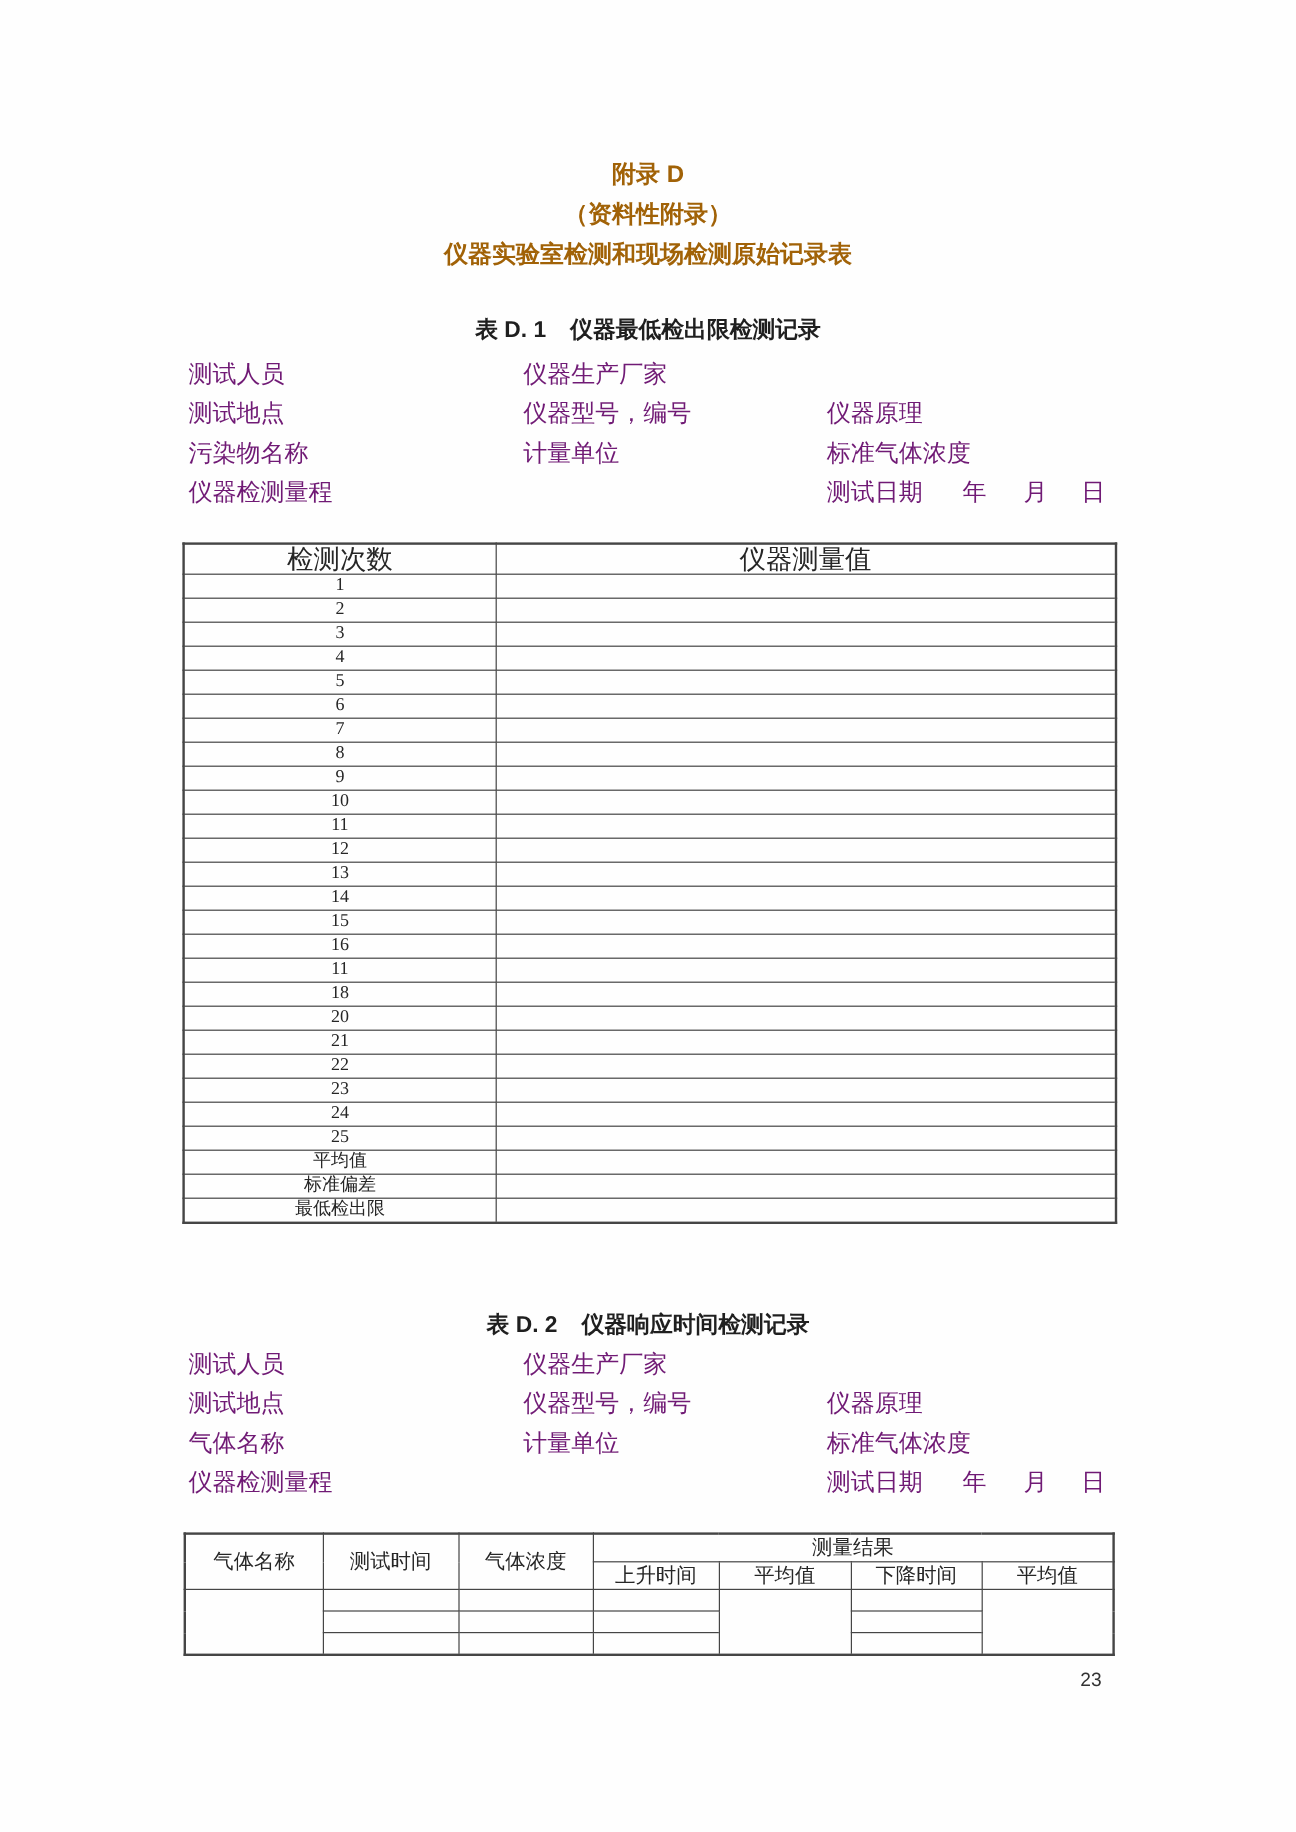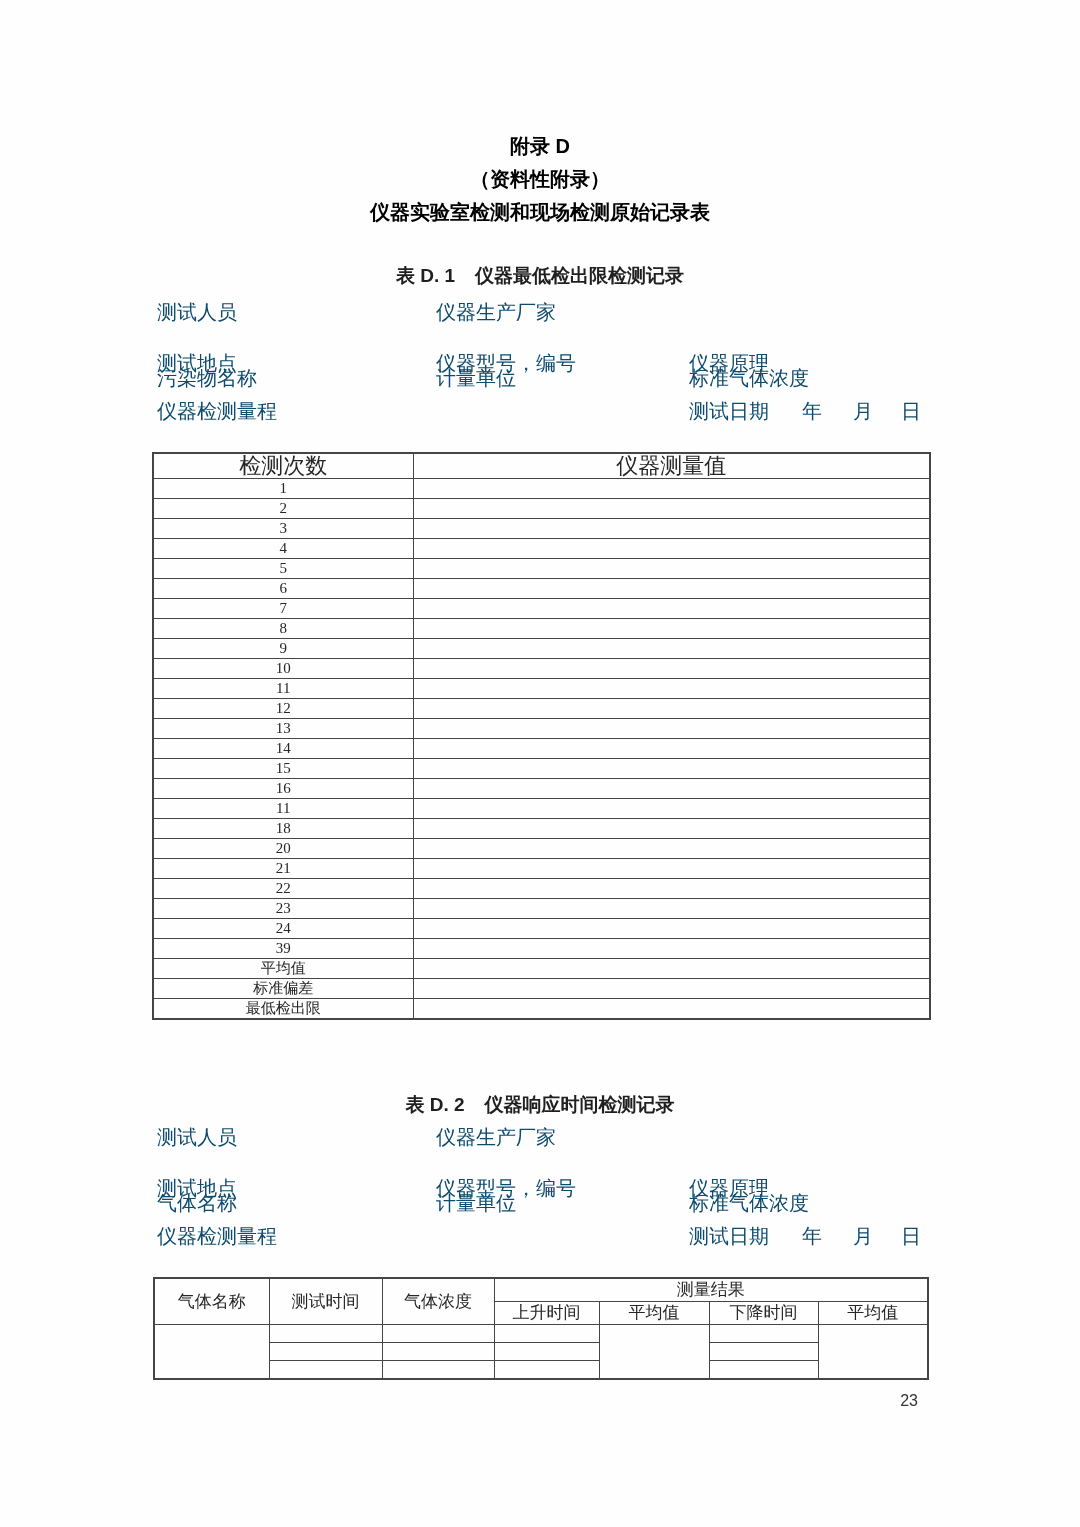--- a/index.html
+++ b/index.html
@@ -15,21 +15,21 @@
   }
   
   .heading {
     position: absolute;
     left: 0; width: 100%;
     text-align: center;
     font-family: "Liberation Sans", sans-serif;
     font-weight: bold;
     font-size: 20px;
     line-height: 26px;
-    color: #000000;
+    color: #a16207;
   }
   .h-appendix   { top: 133px; }
   .h-type       { top: 166px; }
   .h-main       { top: 199px; }
   .table-title  {
     position: absolute;
     left: 0; width: 100%;
     text-align: center;
     font-family: "Liberation Sans", sans-serif;
     font-weight: bold;
@@ -39,30 +39,30 @@
   }
   .tt-d1 { top: 263px; }
   .tt-d2 { top: 1092px; }
   .table-title .tt-text { margin-left: 20px; }
   
   .form { position: absolute; left: 0; width: 100%; }
   .form-d1 { top: 299px; height: 132px; }
   .form-d2 { top: 1124px; height: 132px; }
   .frow { position: absolute; left: 0; width: 100%; height: 26px; }
   .frow-1 { top: 0; }
-  .frow-2 { top: 51px; }
+  .frow-2 { top: 33px; }
   .frow-3 { top: 66px; }
   .frow-4 { top: 99px; }
   .frow span {
     position: absolute;
     top: 0;
     font-size: 20px;
     line-height: 26px;
     white-space: nowrap;
-    color: #0c4a6e;
+    color: #701a75;
   }
   .fc1 { left: 157px; }
   .fc2 { left: 436px; }
   .fc3 { left: 689px; }
   .f-year  { left: 802px; }
   .f-month { left: 853px; }
   .f-day   { left: 901px; }
   
   table {
     position: absolute;
@@ -229,21 +229,21 @@
         </tr>
         <tr>
           <td>23</td>
           <td></td>
         </tr>
         <tr>
           <td>24</td>
           <td></td>
         </tr>
         <tr>
-          <td>39</td>
+          <td>25</td>
           <td></td>
         </tr>
         <tr>
           <td>平均值</td>
           <td></td>
         </tr>
         <tr>
           <td>标准偏差</td>
           <td></td>
         </tr>

